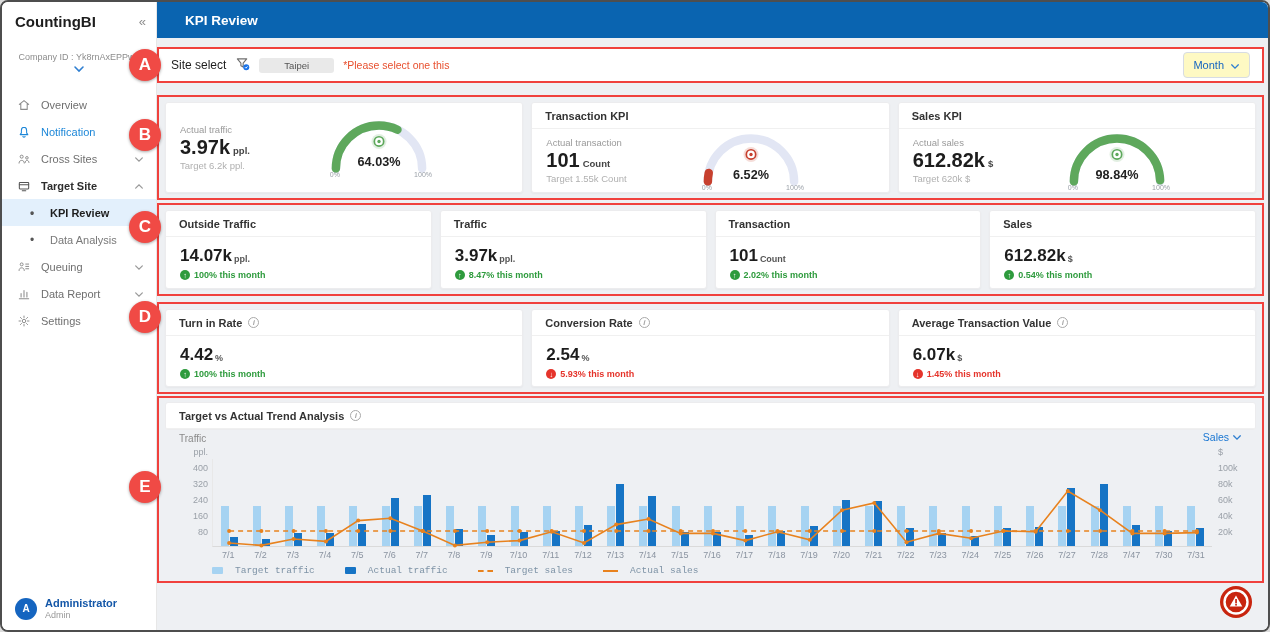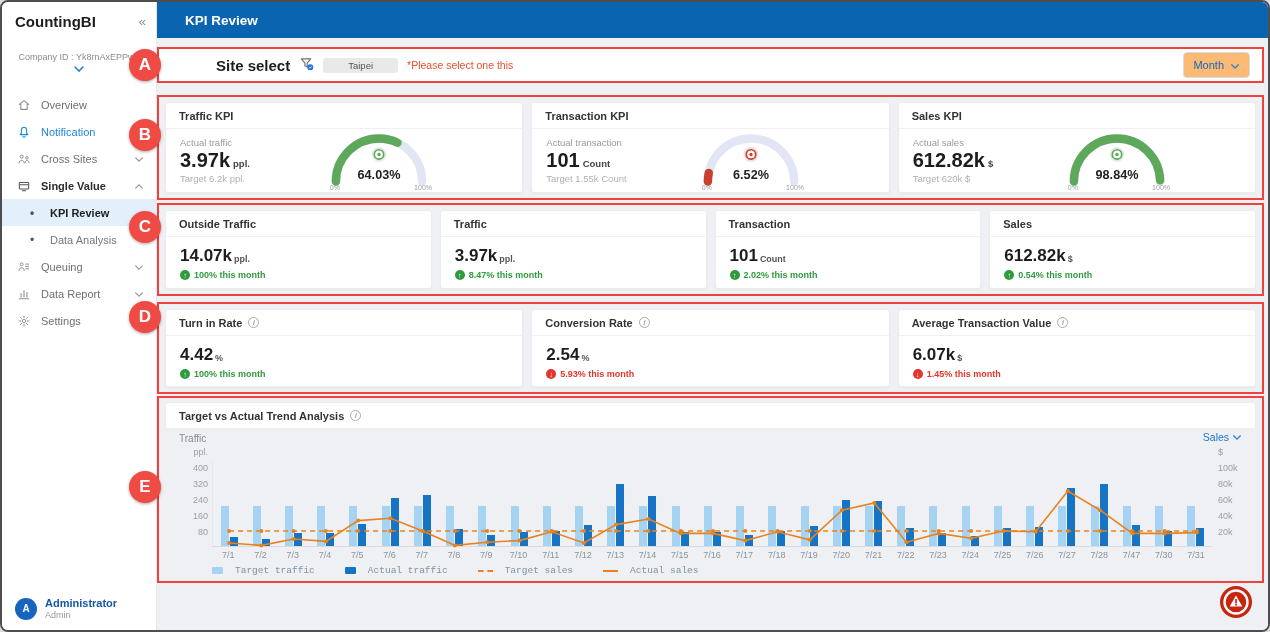--- a/index.html
+++ b/index.html
@@ -45,26 +45,26 @@
   .rE { top:394px; height:187px; }
   .cardrow { display:flex; gap:8px; padding:5px 6px; height:100%; }
   .card { flex:1; background:#fff; border:1px solid #ececee; border-radius:3px;
           display:flex; flex-direction:column; box-shadow:0 1px 2px rgba(0,0,0,.04); }
   .card-head { display:flex; align-items:center; gap:6px; padding:0 13px; height:26px; flex:none;
                font-size:11px; font-weight:700; color:#333; border-bottom:1px solid #f0f0f0; }
   .info { width:11px; height:11px; border:1px solid #a9a9a9; border-radius:50%; color:#a9a9a9;
           font-size:8px; display:flex; align-items:center; justify-content:center; font-style:italic; }
 
   
-  .fb-label { font-size:15px; font-weight:700; color:#1d1d1d;margin-left:45px; }
+  .fb-label { font-size:12px; font-weight:400; color:#1d1d1d; }
   .tag { background:#e9e9e9; color:#555; font-size:9.5px; padding:2px 25px; border-radius:3px; }
   .warn { color:#e8502f; font-size:10.5px; }
   .spacer { flex:1; }
   .dd { display:flex; align-items:center; gap:6px; border:1px solid #d7dce3; border-radius:4px;
-        padding:3px 9px; background:#fdba74; cursor:pointer; }
+        padding:3px 9px; background:#fef9c3; cursor:pointer; }
   .dd-month { color:#1565c0; font-size:11px; }
   .pill { background:#dcebfa; color:#333; font-size:9.5px; padding:1px 7px; border-radius:3px; }
   .dd-date { color:#444; font-size:10.5px; }
   .bluechev { color:#2f7fd1; }
 
   
   .kpi-body { flex:1; display:flex; align-items:center; padding:0 14px; }
   .kpi-lab { font-size:9.5px; color:#9a9a9a; }
   .kpi-val { font-size:20px; font-weight:700; color:#1d1d1d; margin:1px 0; }
   .kpi-unit { font-size:9.5px; font-weight:700; color:#444; margin-left:3px; }
@@ -163,21 +163,21 @@
               <path d="M2 2 L6 6 L10 2" fill="none" stroke="#9a9a9a" stroke-width="1.5" stroke-linecap="round"></path>
             </svg></span>
         </div>
         <div class="mi bold">
           <span class="ic">
             <svg width="14" height="14" viewBox="0 0 24 24">
               <rect x="4" y="6" width="16" height="11" rx="1" fill="none" stroke="currentColor" stroke-width="1.8"></rect>
               <path d="M4 10 H20 M9 20 H15" fill="none" stroke="currentColor" stroke-width="1.8" stroke-linecap="round"></path>
             </svg>
           </span>
-          <span>Single Value</span>
+          <span>Target Site</span>
           <span class="chev"><svg width="10" height="7" viewBox="0 0 12 8">
               <path d="M2 6 L6 2 L10 6" fill="none" stroke="#9a9a9a" stroke-width="1.5" stroke-linecap="round"></path>
             </svg></span>
         </div>
         <div class="mi sub sel">
           <span class="dot">•</span>
           <span>KPI Review</span>
         </div>
         <div class="mi sub">
           <span class="dot">•</span>
@@ -249,23 +249,20 @@
         <span class="dd-month">Month</span>
         <span class="bluechev"><svg width="10" height="7" viewBox="0 0 12 8">
               <path d="M2 2 L6 6 L10 2" fill="none" stroke="#2f7fd1" stroke-width="1.6" stroke-linecap="round"></path>
             </svg></span>
       </div>
     </section>
 
     <section class="region rB">
       <div class="cardrow" id="kpiRow">
           <div class="card">
-            <div class="card-head">
-              <span>Traffic KPI</span>
-            </div>
             <div class="kpi-body">
               <div>
                 <div class="kpi-lab">Actual traffic</div>
                 <div class="kpi-val"><span>3.97k</span><span class="kpi-unit">ppl.</span></div>
                 <div class="kpi-target">Target 6.2k ppl.</div>
               </div>
               <div class="gauge-wrap">
                 <svg width="114" height="60" viewBox="0 0 120 64">
                   <path d="M14,54 A46,46 0 0 1 106,54" fill="none" stroke="#e2e6f4" stroke-width="9" stroke-linecap="round"></path>
                   <path d="M14,54 A46,46 0 0 1 106,54" fill="none" stroke="#5ea85c" stroke-width="9" stroke-linecap="round" stroke-dasharray="92.53184170030305 999"></path>

